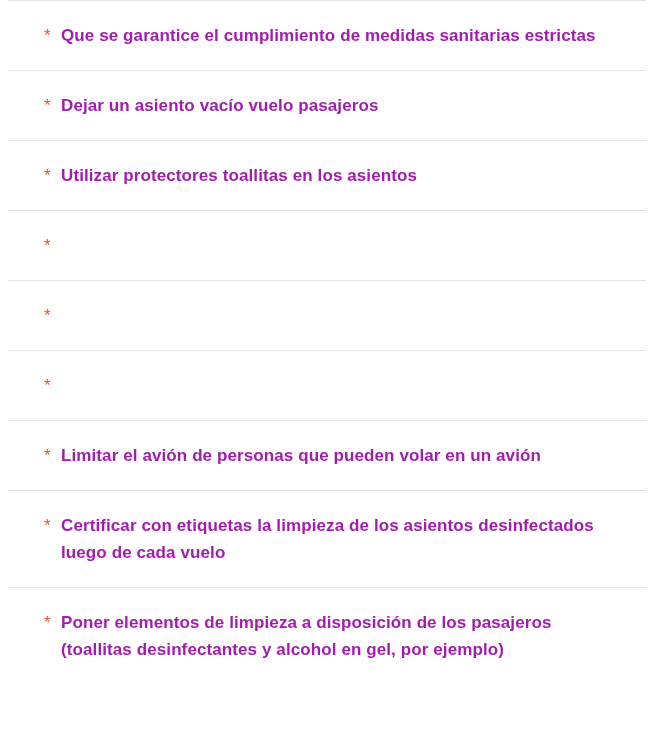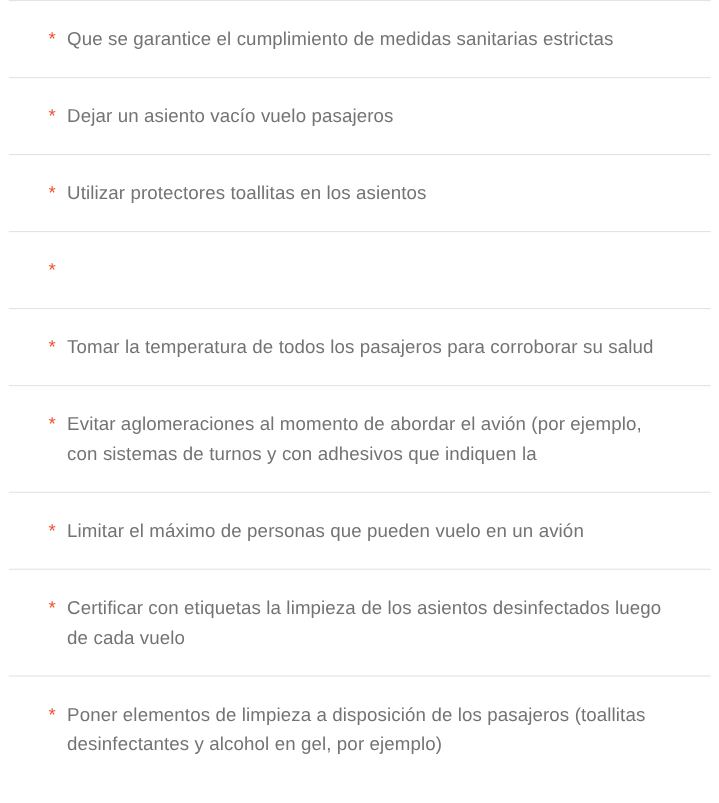--- a/index.html
+++ b/index.html
@@ -36,26 +36,27 @@
   .bullet {
     color: #f0512f;
     font-size: 17px;
     line-height: 27px;
     flex: 0 0 auto;
     width: 17px;
     margin-left: -5px;
     font-family: "Liberation Sans", sans-serif;
   }
   .text {
-    color: #737373;
+    color: #a21caf;
     font-size: 17px;
     line-height: 27px;
     letter-spacing: 0.1px;
     flex: 1 1 auto;
     word-wrap: break-word;
+    font-weight: bold;
   }
   
   .item.outdent .text {
     text-indent: 0;
   }
   .item.outdent .text .l3 {
     display: block;
     margin-left: -14px;
   }
   .item.last {
@@ -82,33 +83,31 @@
       <span class="bullet">*</span>
       <span class="text">Utilizar protectores toallitas en los asientos</span>
     </li>
 
     <li class="item">
       <span class="bullet">*</span>
     </li>
 
     <li class="item">
       <span class="bullet">*</span>
-      <span class="text">Tomar la temperatura de todos los pasajeros para corroborar su salud</span>
     </li>
 
     <li class="item outdent">
       <span class="bullet">*</span>
       <span class="text">
-        <span>Evitar aglomeraciones al momento de abordar el avión (por ejemplo, con sistemas de turnos y con adhesivos que indiquen la</span>
       </span>
     </li>
 
     <li class="item">
       <span class="bullet">*</span>
-      <span class="text">Limitar el máximo de personas que pueden vuelo en un avión</span>
+      <span class="text">Limitar el avión de personas que pueden volar en un avión</span>
     </li>
 
     <li class="item">
       <span class="bullet">*</span>
       <span class="text">Certificar con etiquetas la limpieza de los asientos desinfectados luego de cada vuelo</span>
     </li>
 
     <li class="item last">
       <span class="bullet">*</span>
       <span class="text">

